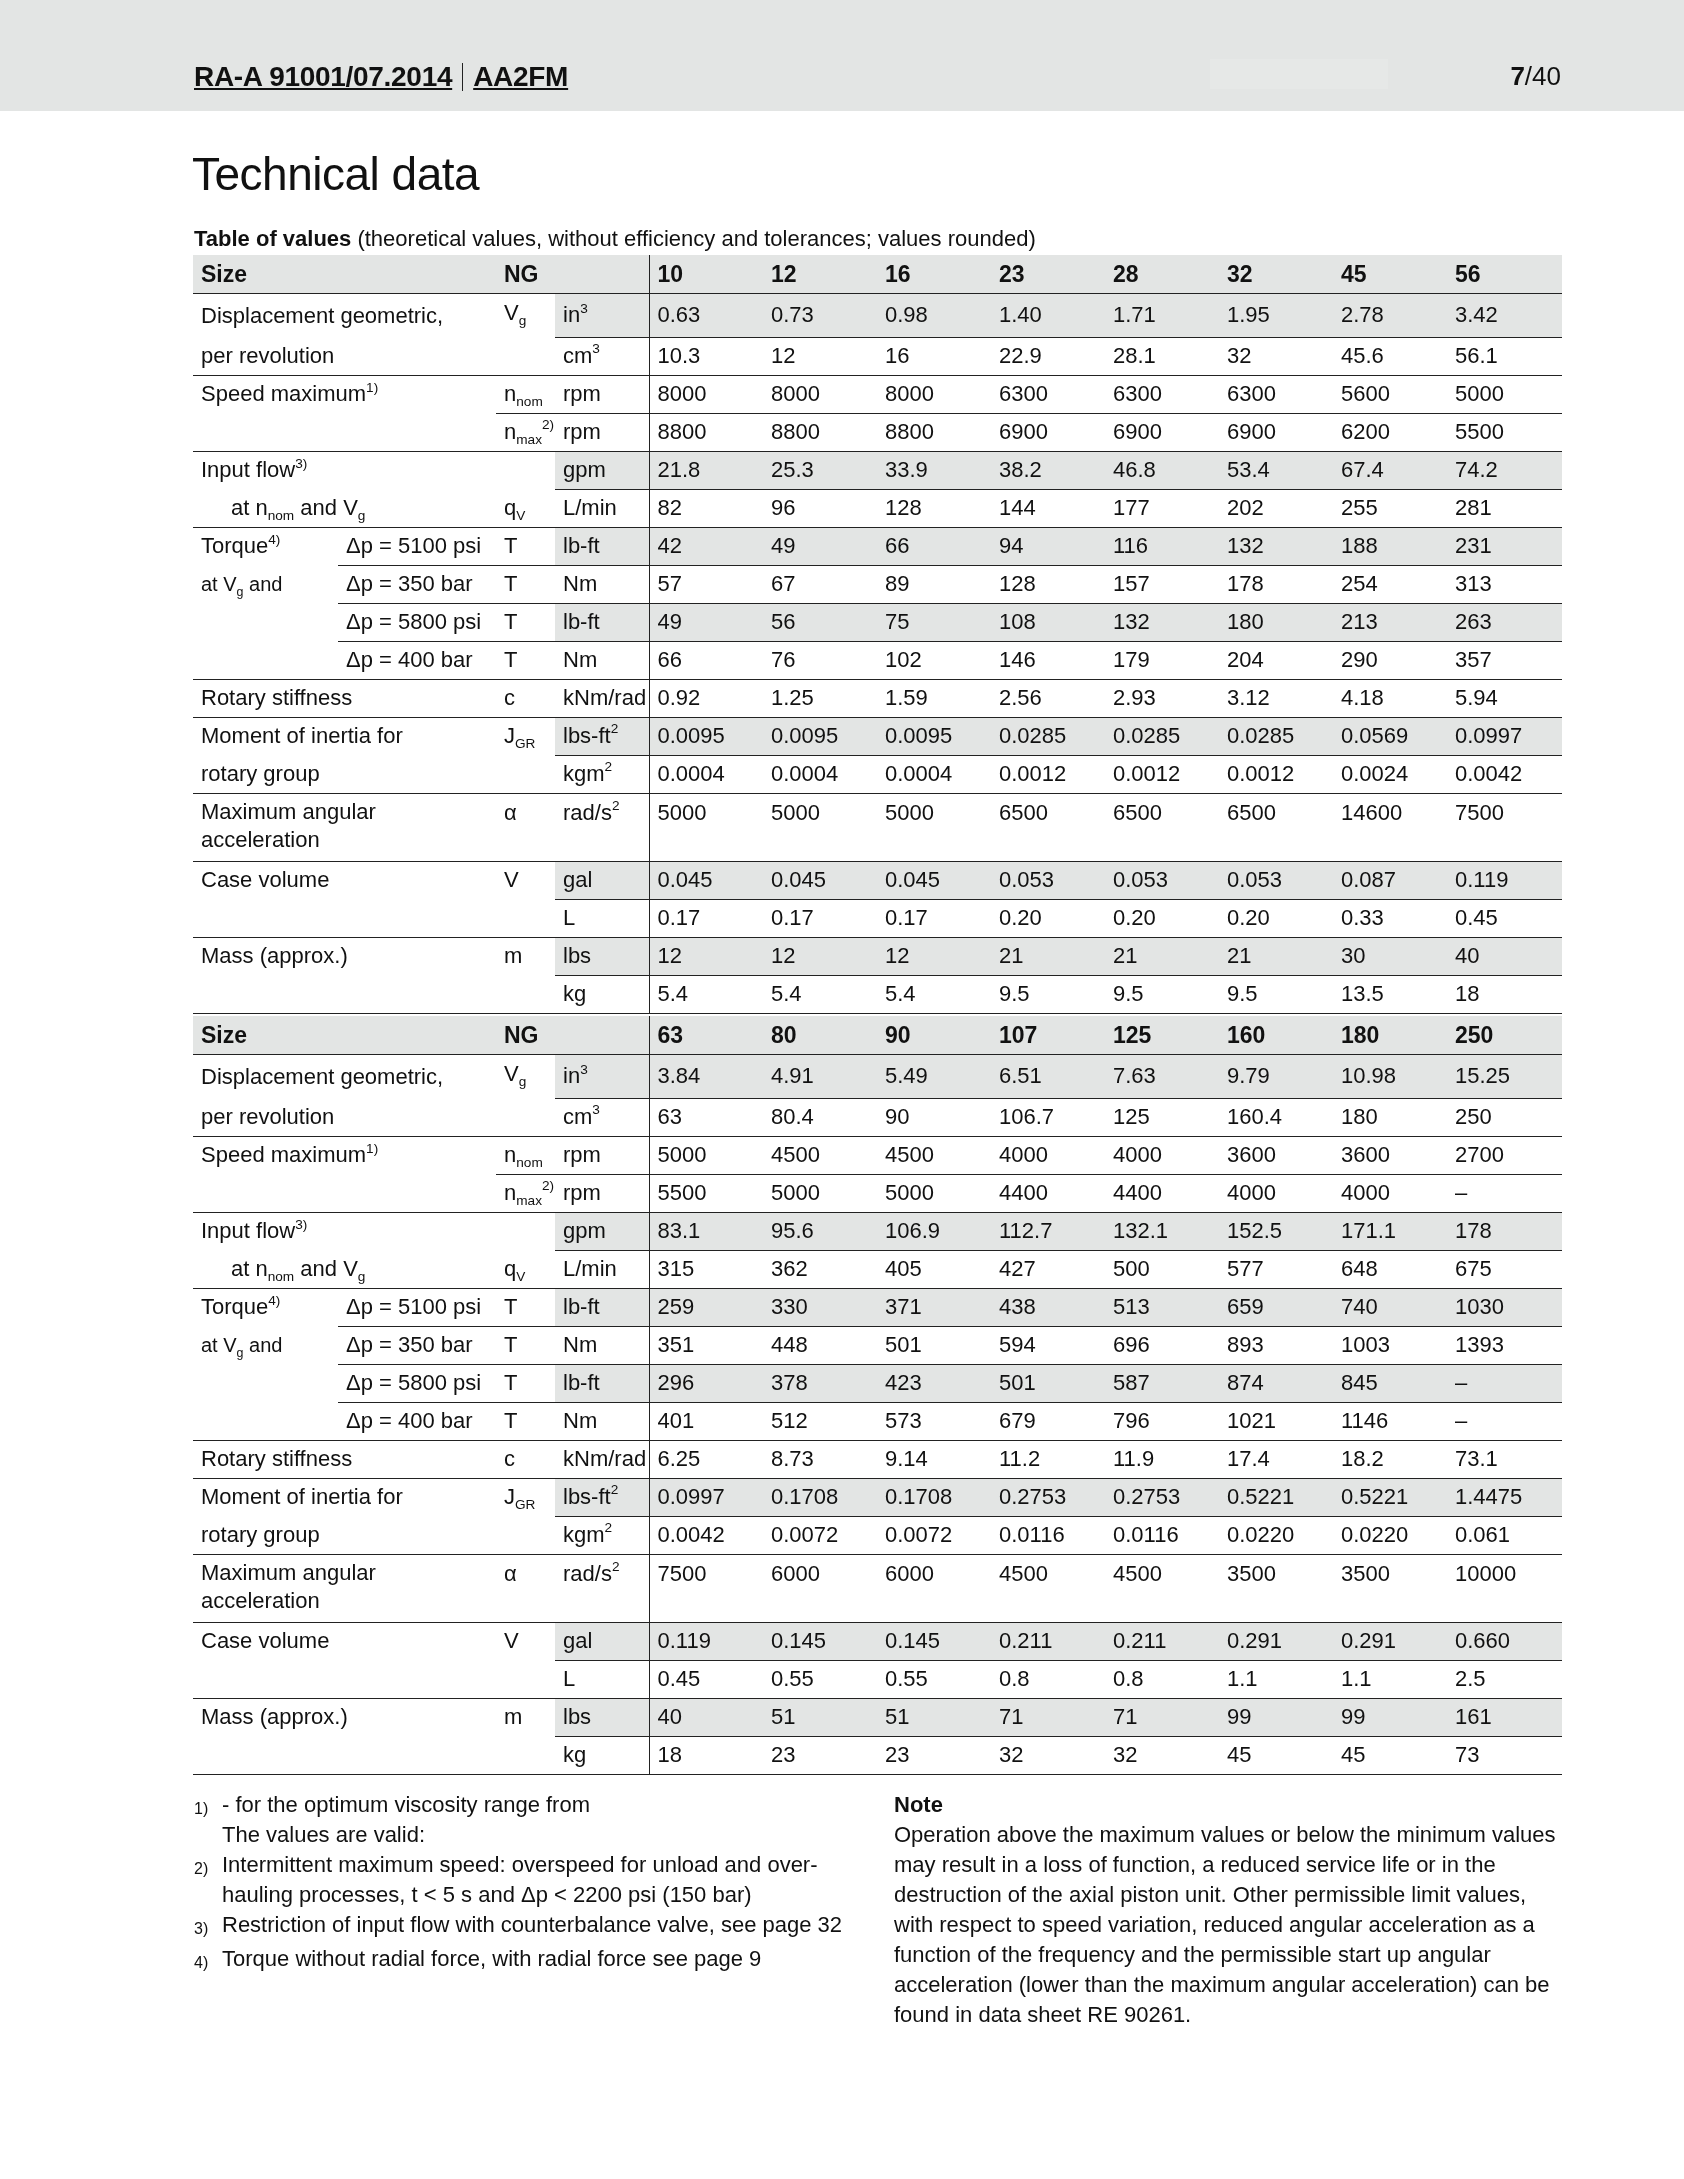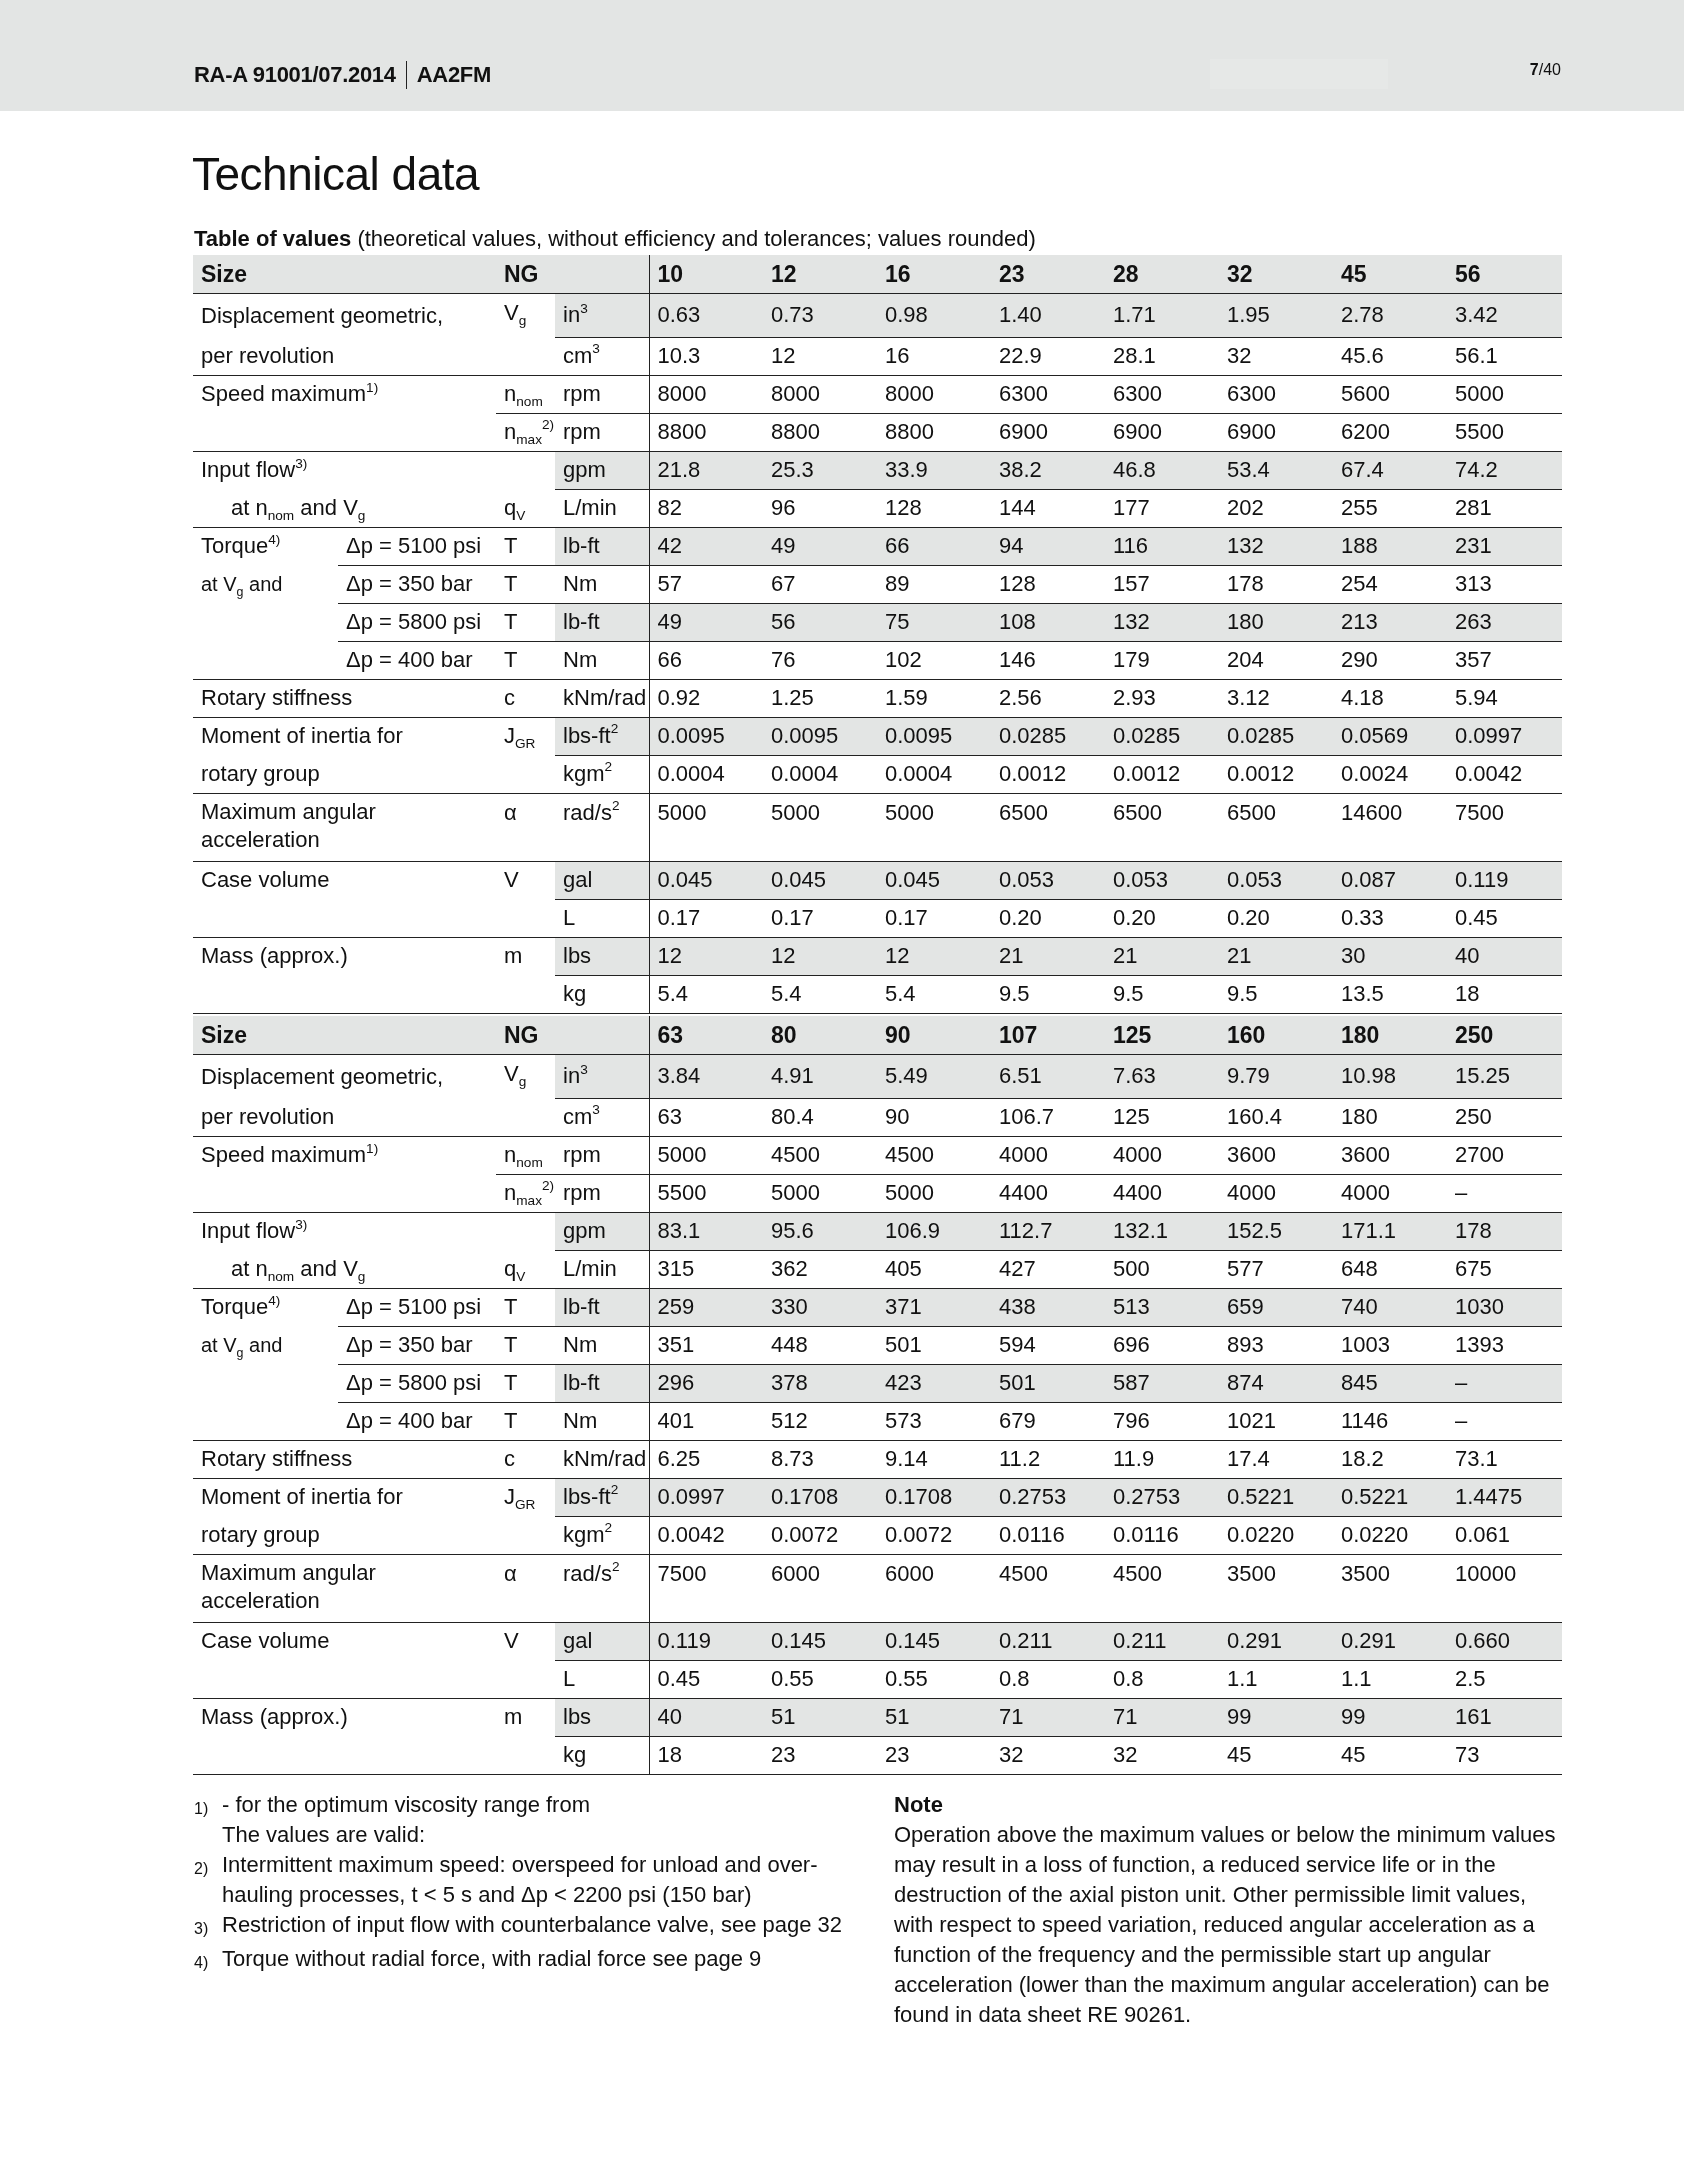--- a/index.html
+++ b/index.html
@@ -6,25 +6,25 @@
   body {
     width: 1684px; height: 2179px; background: #ffffff; position: relative;
     font-family: "Liberation Sans", "DejaVu Sans", sans-serif; color: #111;
     overflow: hidden;
   }
   .header {
     position: absolute; left: 0; top: 0; width: 1684px; height: 111px;
     background: #e3e5e4;
   }
   .header .doc-id {
-    position: absolute; left: 194px; top: 61px; font-size: 22px; font-weight: bold;
-    letter-spacing: -0.3px; display: flex; align-items: center;
+    position: absolute; left: 194px; top: 61px; font-size: 28px; font-weight: bold;
+    letter-spacing: -0.3px; display: flex; align-items: center; text-decoration: underline;
   }
   .header .sep { display: inline-block; width: 1px; height: 28px; background: #222; margin: 0 10px; }
-  .header .page-num { position: absolute; right: 123px; top: 61px; font-size: 16px; }
+  .header .page-num { position: absolute; right: 123px; top: 61px; font-size: 26px; }
   .header .page-num b { font-weight: bold; }
   .header .logo-ghost {
     position: absolute; left: 1210px; top: 59px; width: 178px; height: 30px;
     background: #e6e8e7;
   }
   .title {
     position: absolute; left: 192px; top: 147px; font-size: 46px; font-weight: normal;
     letter-spacing: -0.5px; margin: 0;
   }
   .caption {

